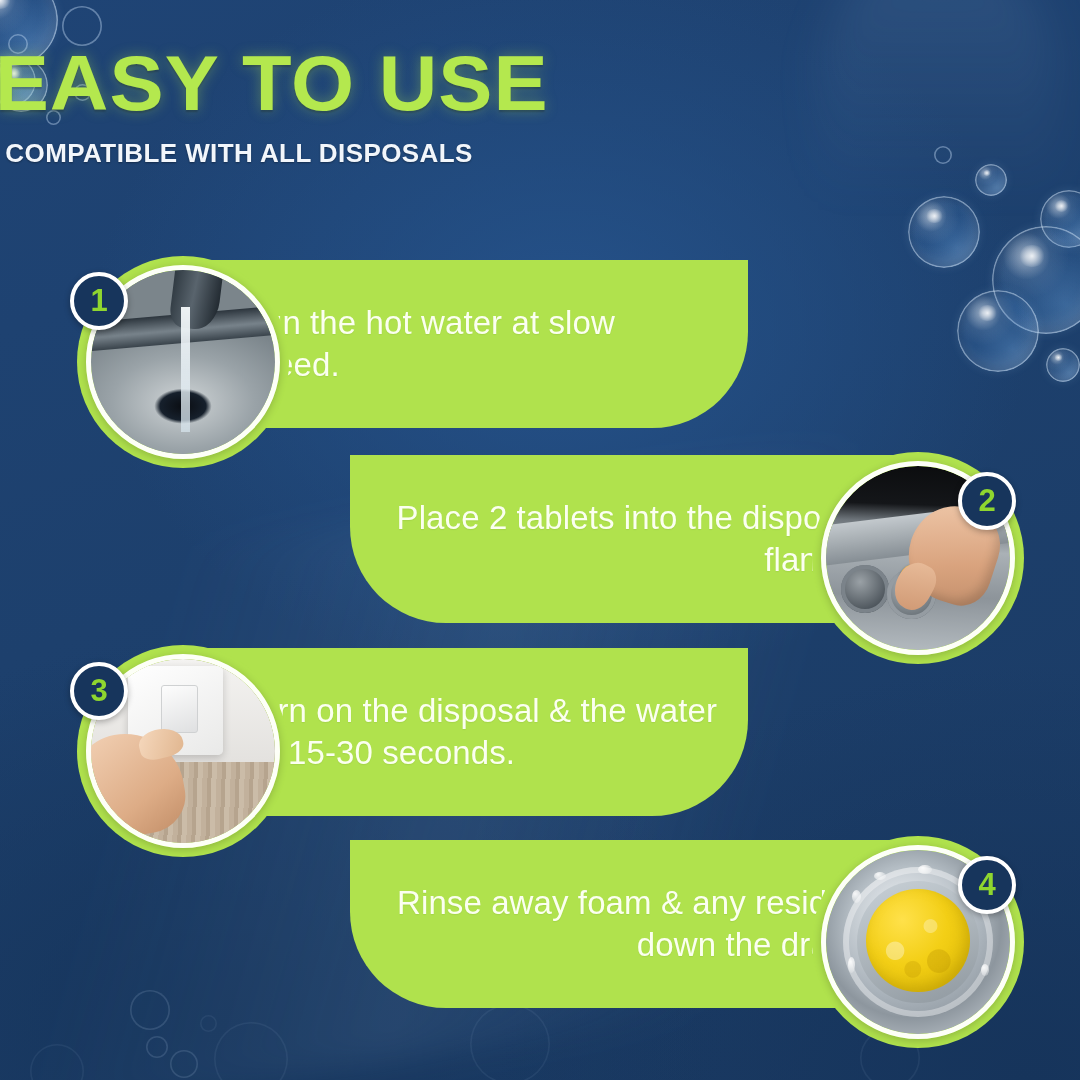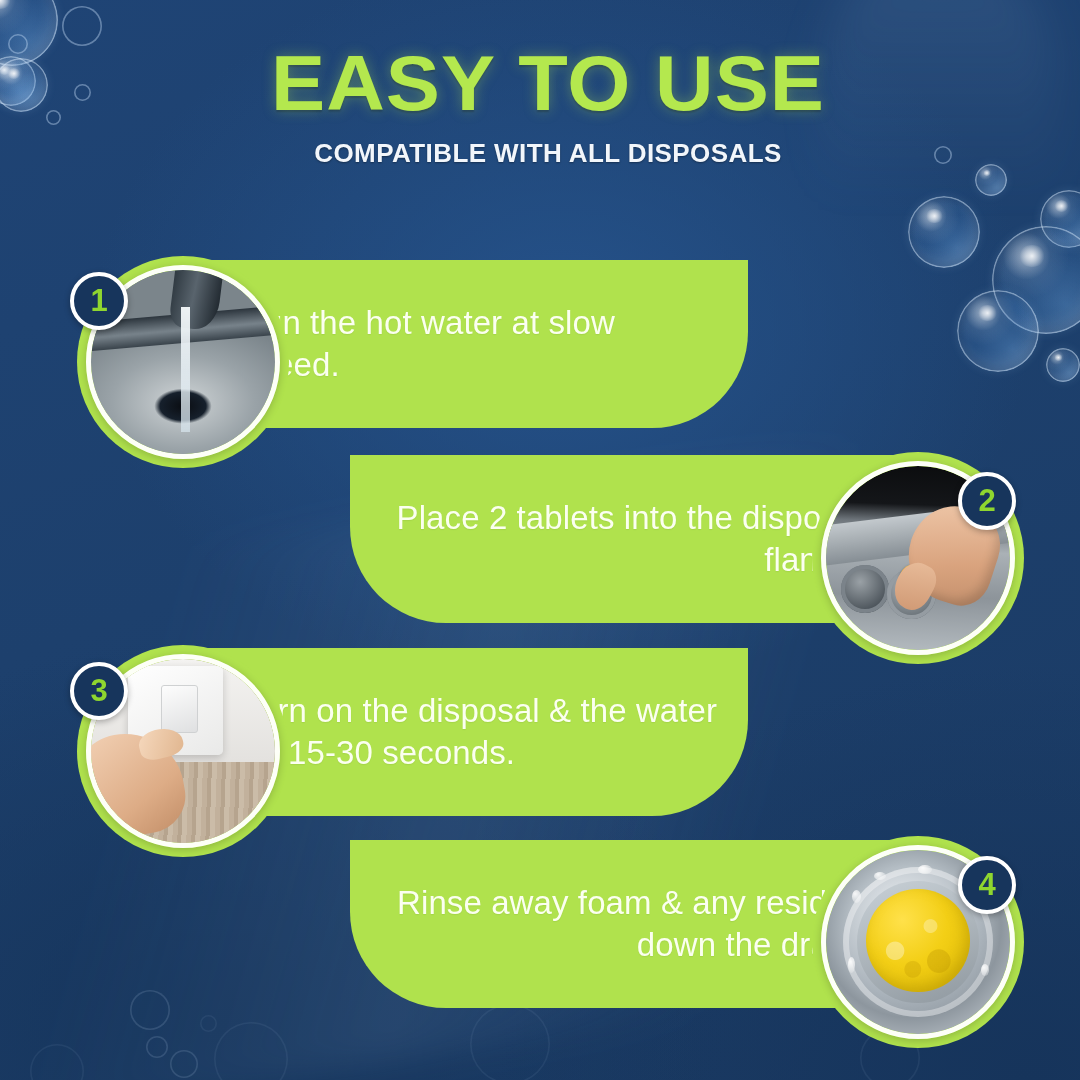--- a/index.html
+++ b/index.html
@@ -50,21 +50,21 @@
     content:""; position:absolute; left:24%; top:18%;
     width:26%; height:20%; border-radius:50%;
     background:radial-gradient(circle, rgba(255,255,255,.85), rgba(255,255,255,0) 70%);
   }
   .bub.ring{ background:none; box-shadow: inset 0 0 0 1.6px rgba(205,228,252,.40); }
   .bub.ring::after{ display:none; }
   .bub.faint{ opacity:.35; }
   .bub.vfaint{ opacity:.16; }
 
   
-  #header{ position:absolute; top:44px; left:16px; right:0; text-align:center; z-index:5; }
+  #header{ position:absolute; top:44px; left:16px; right:0; text-align:left; z-index:5; }
   #title{
     font-size:78px; font-weight:700; letter-spacing:1px;
     color:#b4e84e; line-height:1;
     font-family:"Liberation Sans", sans-serif;
     transform:scaleX(1.04);
     text-shadow:0 0 14px rgba(180,232,78,.35), 0 2px 2px rgba(0,0,0,.25);
   }
   #subtitle{
     margin-top:17px;
     font-size:25.5px; font-weight:700; letter-spacing:.4px;

